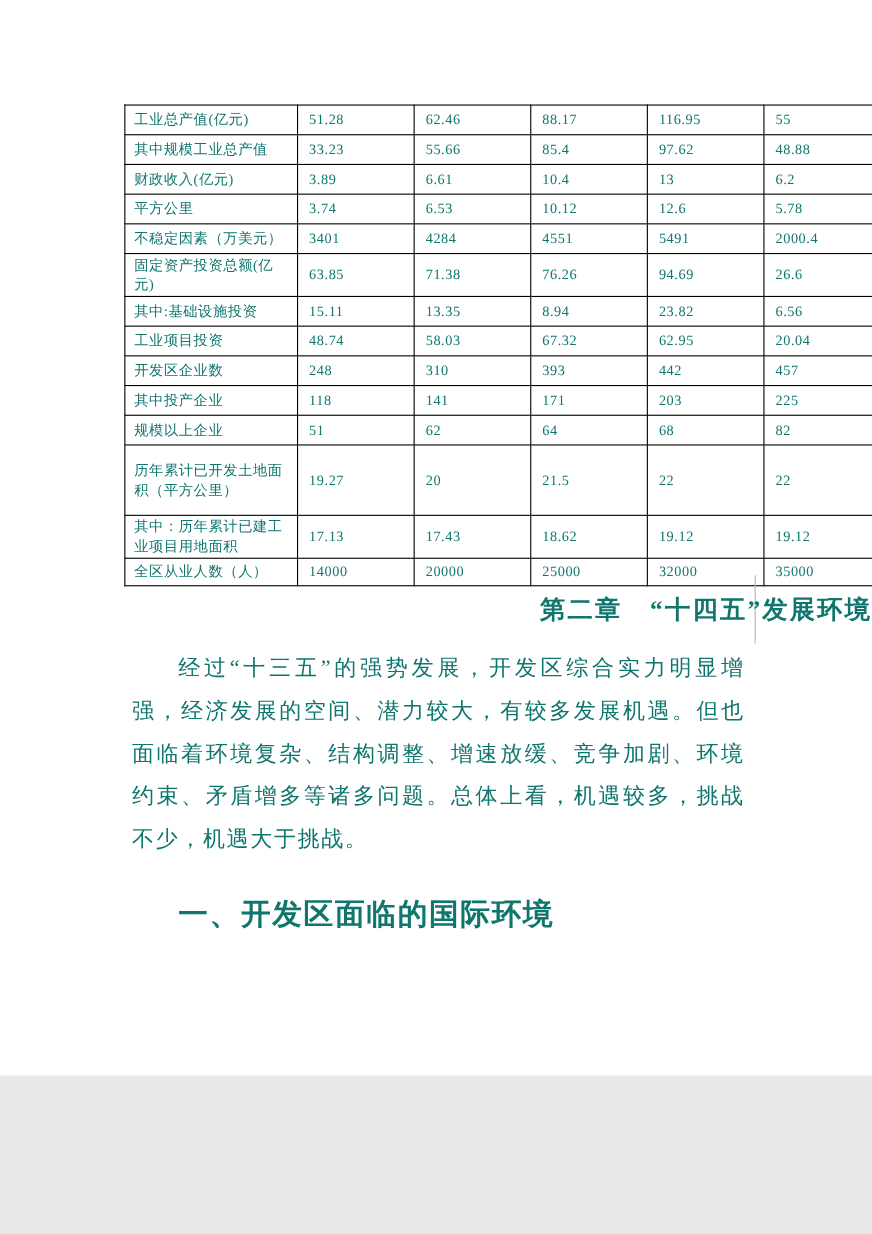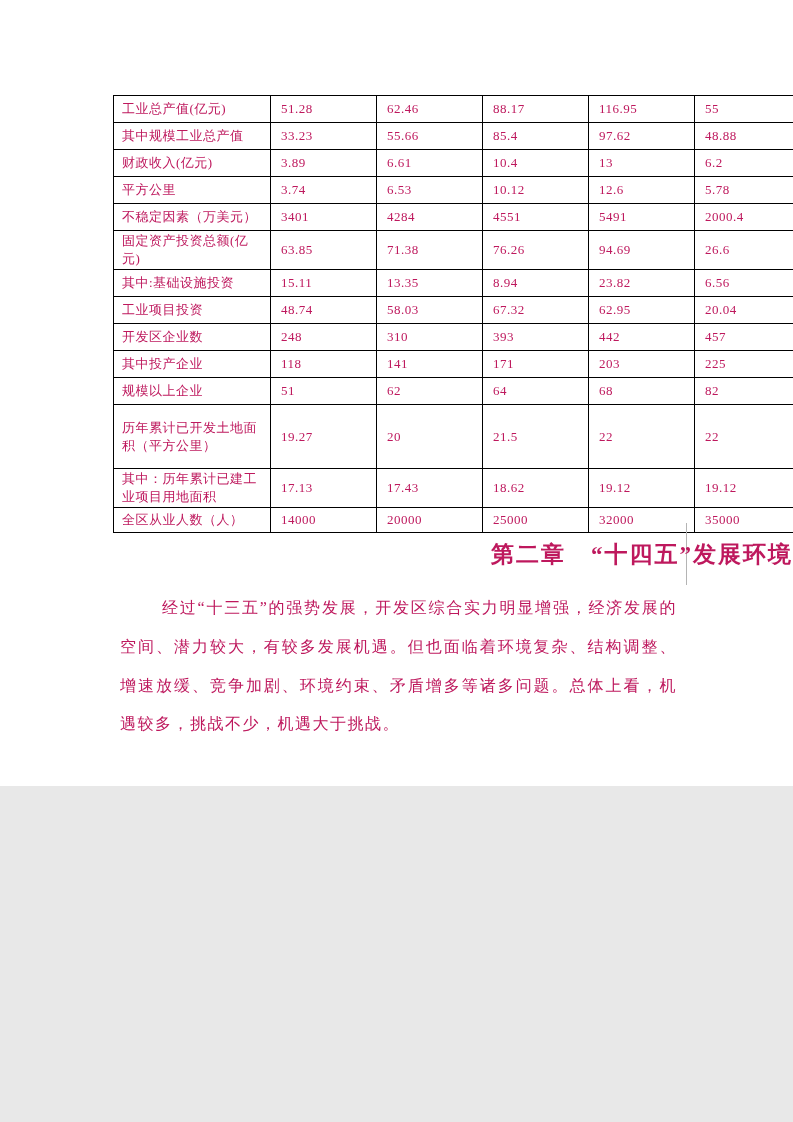--- a/index.html
+++ b/index.html
@@ -1,23 +1,23 @@
 <!DOCTYPE html>
 <html><head>
 <meta charset="utf-8">
 <style>
   html,body{margin:0;padding:0;background:#e8e8e8;}
   .page{
     position:relative;
-    width:793px;height:786px;
+    width:793px;height:978px;
     background:#ffffff;
     margin:0 auto;
     overflow:hidden;
     font-family:"Liberation Serif","DejaVu Serif",serif;
-    color:#be185d;
+    color:#0f766e;
   }
   
   table.stats{
     position:absolute;top:95px;left:113px;
     border-collapse:collapse;
     width:599px;
     table-layout:fixed;
   }
   table.stats td{
     border:1px solid #000;
@@ -41,21 +41,21 @@
   }
   
   .chapter-heading{
     position:absolute;top:539px;left:0;
     width:793px;text-align:right;
     font-size:23px;font-weight:bold;
     letter-spacing:2px;
   }
   .para{
     position:absolute;left:120px;width:557px;
-    font-size:16px;line-height:38.8px;
+    font-size:20px;line-height:38.8px;
     letter-spacing:1.5px;
     text-align:justify;
     text-indent:42px;
     word-break:break-all;
   }
   .para-1{top:589px;}
   .para-2{top:857px;}
   .section-heading{
     position:absolute;top:813px;left:162px;
     font-size:27px;font-weight:bold;

